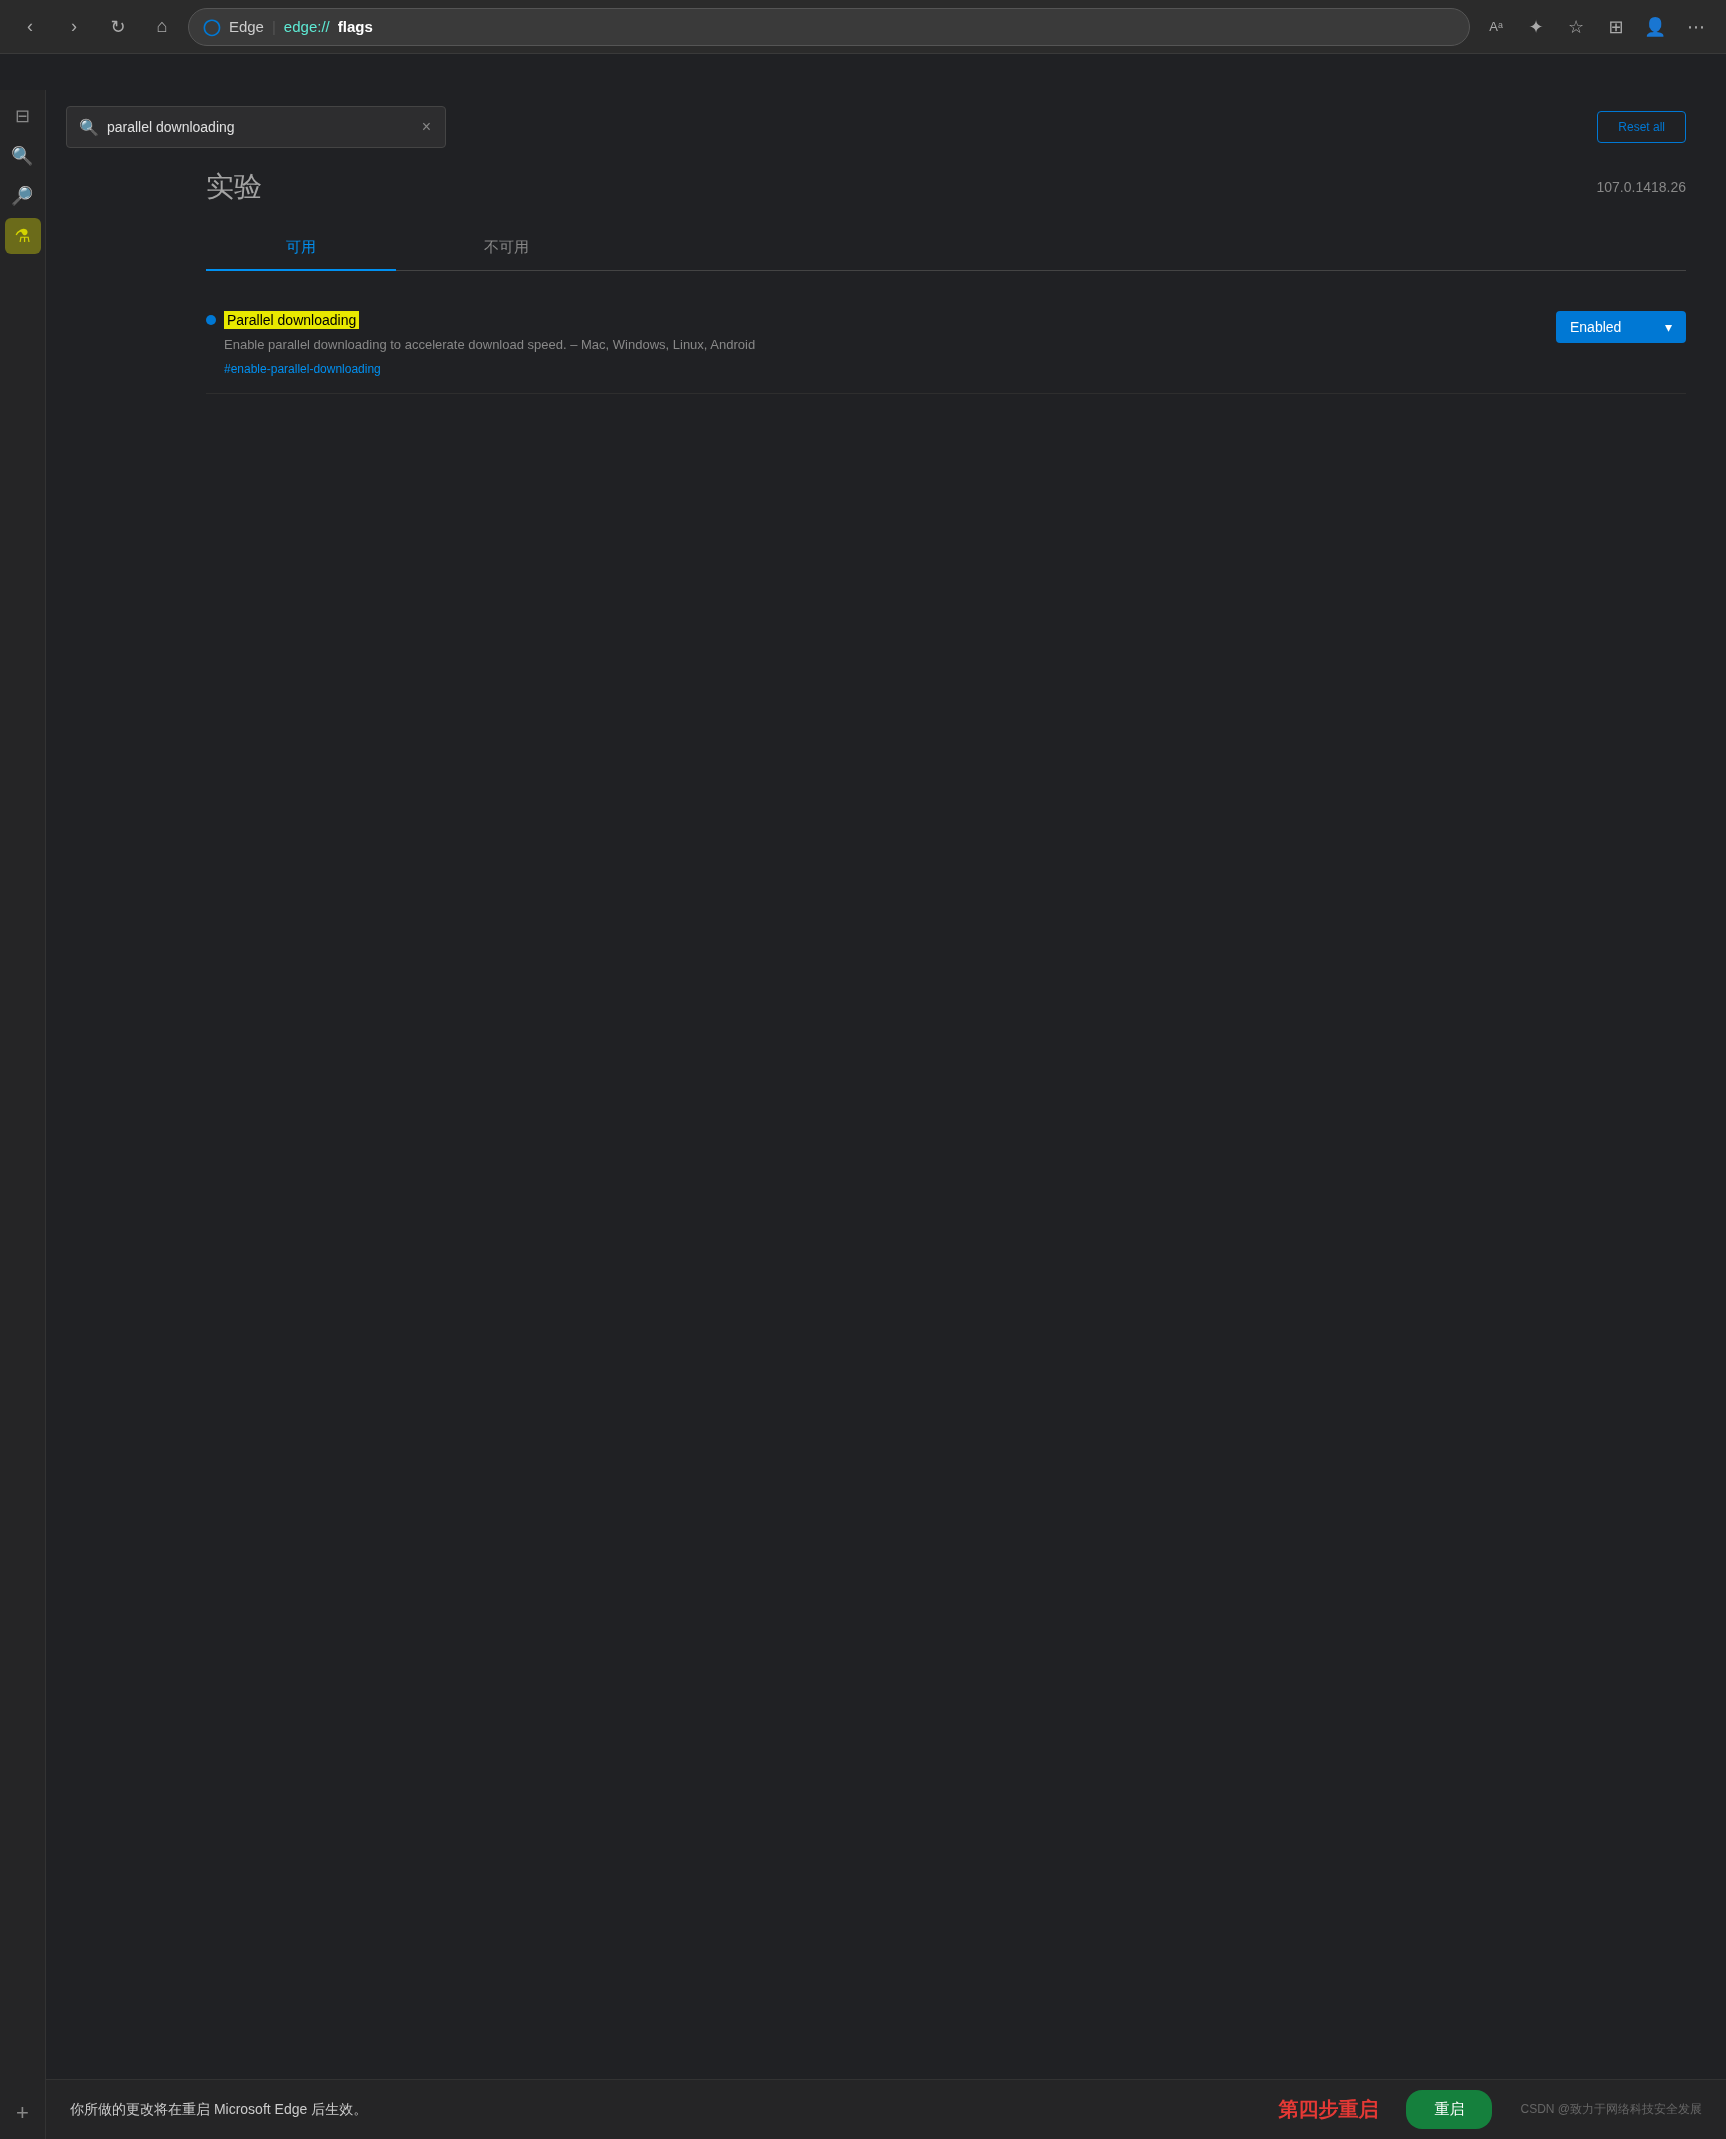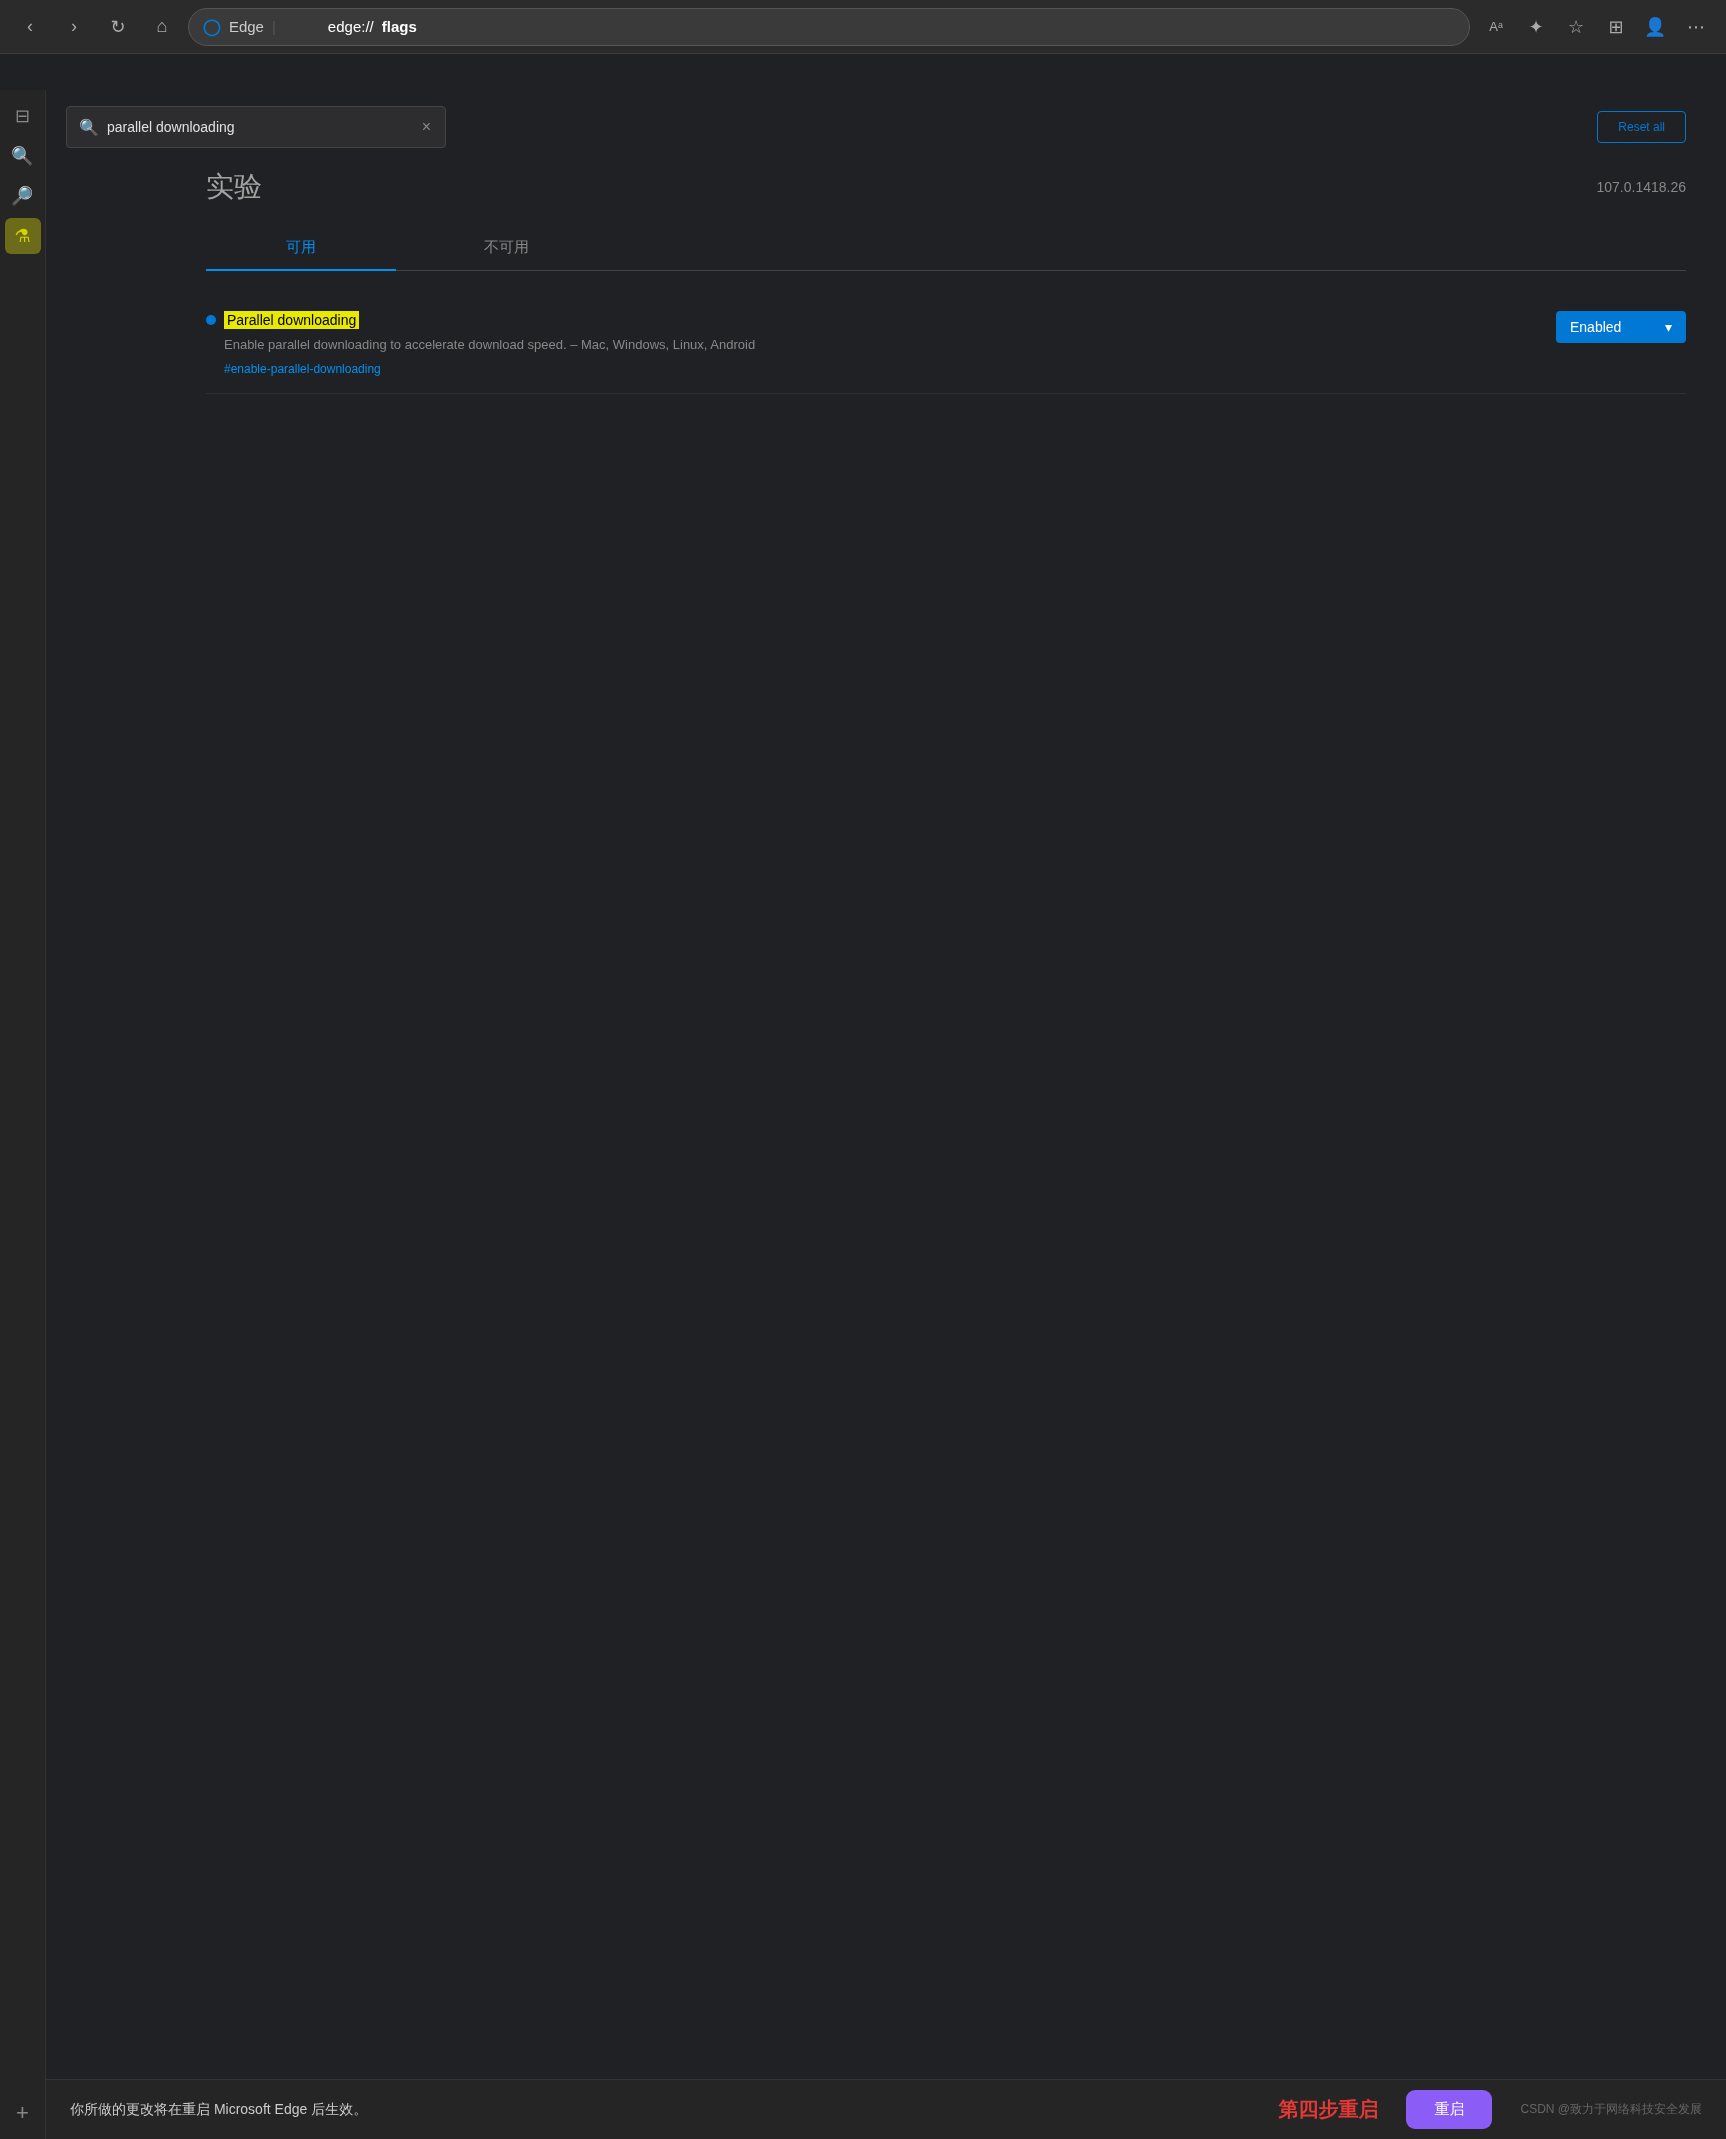--- a/index.html
+++ b/index.html
@@ -305,23 +305,23 @@
     }
 
     .step-label {
       font-size: 20px;
       color: #e53935;
       font-weight: bold;
       cursor: pointer;
     }
 
     .restart-btn {
-      background: #8b5cf6;
+      background: #15803d;
       border: none;
-      border-radius: 9px;
+      border-radius: 16px;
       color: #fff;
       font-size: 15px;
       padding: 10px 28px;
       cursor: pointer;
       font-weight: 500;
       text-align: center;
     }
 
     .csdn-credit {
       font-size: 12px;
@@ -334,21 +334,21 @@
 <div class="toolbar">
   <button class="toolbar-btn">‹</button>
   <button class="toolbar-btn">›</button>
   <button class="toolbar-btn">↻</button>
   <button class="toolbar-btn">⌂</button>
 
   <div class="address-bar">
     <span class="edge-logo">◯</span>
     <span style="color:#ccc;font-weight:500;">Edge</span>
     <span style="color:#555;">|</span>
-    <span style="color:#ffffff;margin-left:44px;">edge://</span>
+    <span style="color:#5eead4;">edge://</span>
       <span style="color:#fff;font-weight:600;">flags</span>
   </div>
 
   <div class="toolbar-right">
     <button class="toolbar-btn" style="font-size:13px;">Aᵃ</button>
     <button class="toolbar-btn">✦</button>
     <button class="toolbar-btn">☆</button>
     <button class="toolbar-btn">⊞</button>
     <button class="toolbar-btn">👤</button>
     <button class="toolbar-btn">⋯</button>

